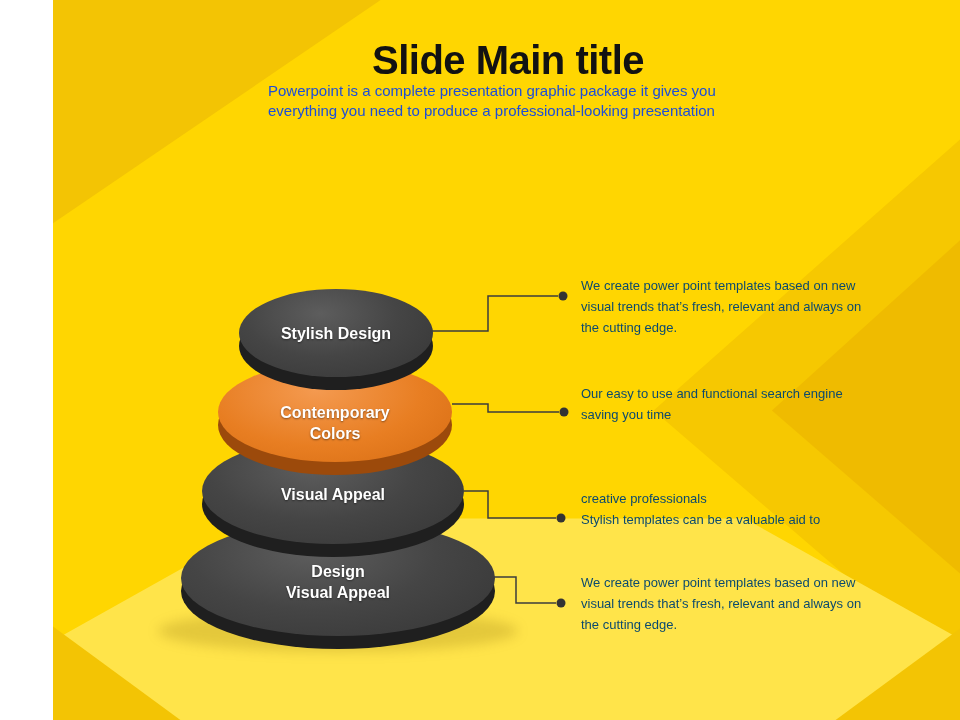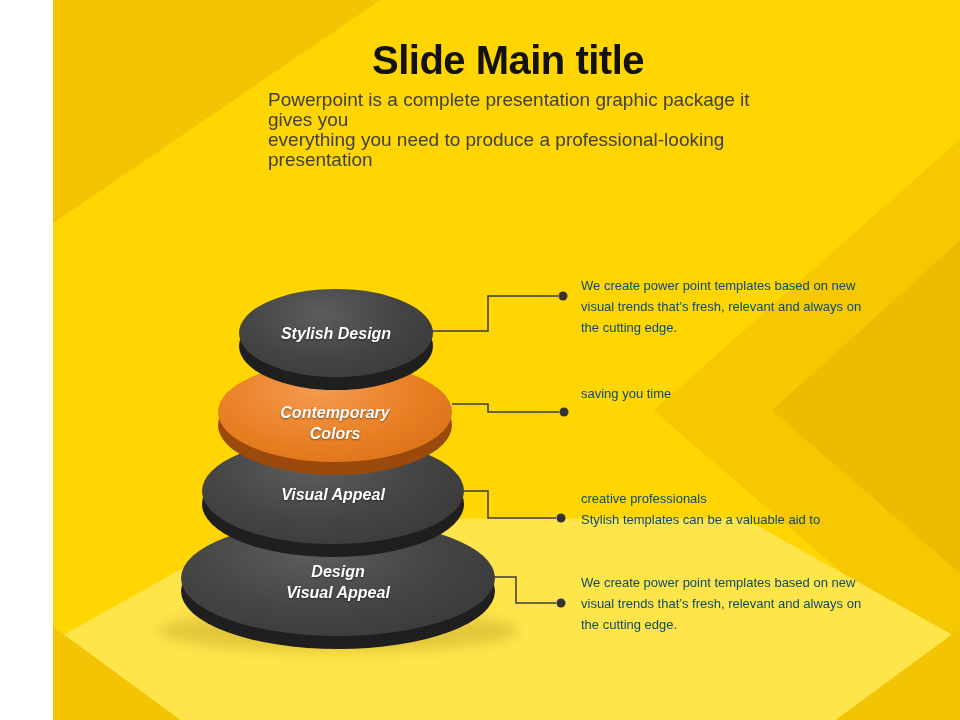--- a/index.html
+++ b/index.html
@@ -27,39 +27,38 @@
     position:absolute; left:105px; top:610px; width:360px; height:42px;
     border-radius:50%; background:rgba(120,90,0,0.20); filter:blur(6px); z-index:4;
   }
 
   .title {
     position:absolute; left:0; top:38px; width:100%;
     text-align:center; font-size:40px; font-weight:700; color:#121212;
     letter-spacing:-0.5px; z-index:6;
   }
   .subtitle {
-    position:absolute; left:215px; top:90px; width:520px;
-    font-size:19px; line-height:20px; color:#404040; z-index:6;
+    position:absolute; left:215px; top:81px; width:520px;
+    font-size:15px; line-height:20px; color:#1d4ed8; z-index:6;
   }
 
   .pebble { position:absolute; }
   .pebble .side {
     position:absolute; left:0; top:13px; width:100%; height:100%;
     border-radius:50%;
   }
   .pebble .face {
     position:absolute; left:0; top:0; width:100%; height:100%;
     border-radius:50%;
   }
   .pebble .label {
     position:absolute; inset:0; display:flex; flex-direction:column;
     align-items:center; justify-content:center; text-align:center;
     color:#ffffff; font-weight:bold; font-size:16px; line-height:21px;
     text-shadow:0 1px 2px rgba(0,0,0,0.45);
-    font-style:italic;
   }
   .pebble.dark .side { background:#1F1F1F; }
   .pebble.dark .face { background:radial-gradient(ellipse at 42% 28%, #5D5D5D 0%, #454545 48%, #353535 100%); }
   .pebble.orange .side { background:#9C4A0B; }
   .pebble.orange .face { background:radial-gradient(ellipse at 42% 28%, #F49A50 0%, #E87E22 55%, #D66C12 100%); }
 
   #pebble-1 { left:186px; top:289px; width:194px; height:88px;  z-index:40; }
   #pebble-2 { left:165px; top:362px; width:234px; height:100px; z-index:30; }
   #pebble-2 .label { padding-top:22px;text-align:center; }
   #pebble-3 { left:149px; top:438px; width:262px; height:106px; z-index:20; }
@@ -148,20 +147,21 @@
       </div>
     </div>
 
     <div id="callout-1" class="callout">
       <div>We create power point templates based on new</div>
       <div>visual trends that’s fresh, relevant and always on</div>
       <div>the cutting edge.</div>
     </div>
 
     <div id="callout-2" class="callout">
+      <div>Our easy to use and functional search engine</div>
       <div>saving you time</div>
     </div>
 
     <div id="callout-3" class="callout">
       <div>creative professionals</div>
       <div>Stylish templates can be a valuable aid to</div>
     </div>
 
     <div id="callout-4" class="callout">
       <div>We create power point templates based on new</div>

